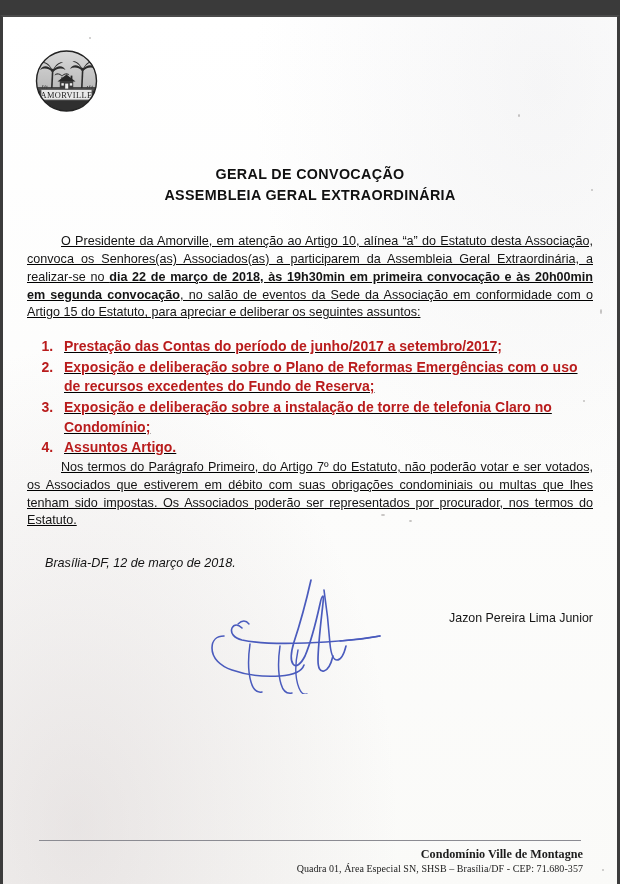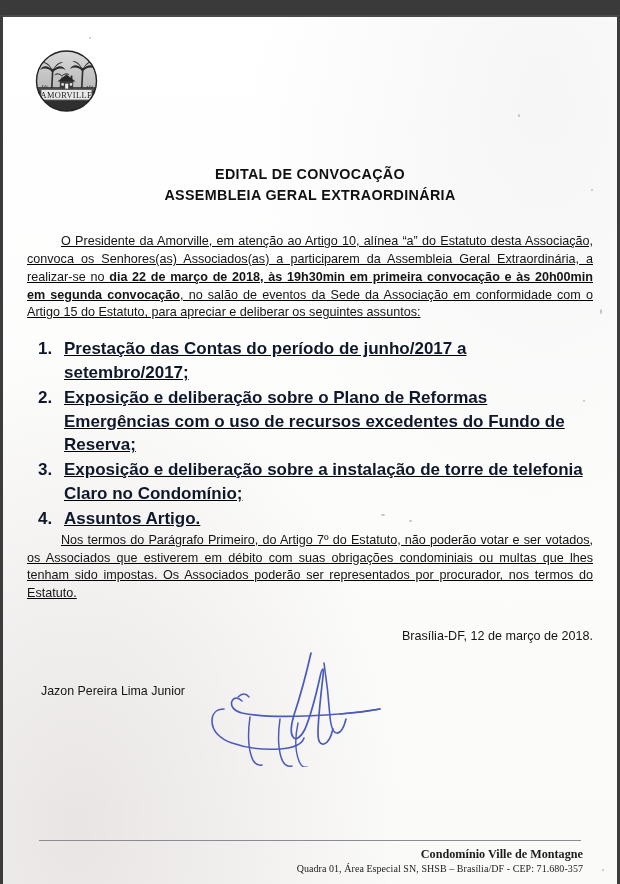--- a/index.html
+++ b/index.html
@@ -98,47 +98,48 @@
     text-align: justify;
     text-indent: 34px;
     hyphens: none;
   }
   p.para b { font-weight: bold; }
 
   
   ol.topics {
     margin: 15px 0 0 0;
     padding-left: 30px;
-    font-size: 17px;
+    font-size: 14px;
     line-height: 1.4;
-    color: #0f172a;
+    color: #b91c1c;
     font-weight: bold;
   }
   ol.topics li {
     padding-left: 7px;
     margin-bottom: 1px;
     text-align: left;
   }
 
   .closing { margin-top: 16px; }
 
   
   .date-line {
     margin-top: 26px;
-    text-align: right;
+    text-align: left;
     font-size: 12.6px;
     color: #141414;
     padding-left: 18px;
+    font-style: italic;
   }
 
   .sign-block {
     position: relative;
     margin-top: 40px;
     height: 92px;
-    text-align: left;
+    text-align: right;
   }
   .sign-ink {
     position: absolute;
     left: 50%;
     top: -34px;
     transform: translateX(-50%) translateX(4px);
     width: 240px;
     height: 118px;
     pointer-events: none;
   }
@@ -281,21 +282,21 @@
 
     <div class="brand">
       <div class="brand-name">AMORVILLE</div>
       <div class="brand-sub">Associação dos Moradores do Condomínio Ville de Montagne</div>
     </div>
   </div>
 
   <div class="content">
 
     <div class="doc-title">
-      <div class="l1">EDITAL DE CONVOCAÇÃO</div>
+      <div class="l1">GERAL DE CONVOCAÇÃO</div>
       <div class="l2">ASSEMBLEIA GERAL EXTRAORDINÁRIA</div>
     </div>
 
     <div class="body-block">
 
       <p class="para"><span>O Presidente da Amorville, em atenção ao Artigo 10, alínea “a” do Estatuto desta Associação, convoca os Senhores(as) Associados(as) a participarem da Assembleia Geral Extraordinária, a realizar-se no </span><b>dia 22 de março de 2018, às 19h30min em primeira convocação e às 20h00min em segunda convocação</b><span>, no salão de eventos da Sede da Associação em conformidade com o Artigo 15 do Estatuto, para apreciar e deliberar os seguintes assuntos:</span></p>
 
       <ol class="topics">
         <li>Prestação das Contas do período de junho/2017 a setembro/2017;</li>
         <li>Exposição e deliberação sobre o Plano de Reformas Emergências com o uso de recursos excedentes do Fundo de Reserva;</li>

